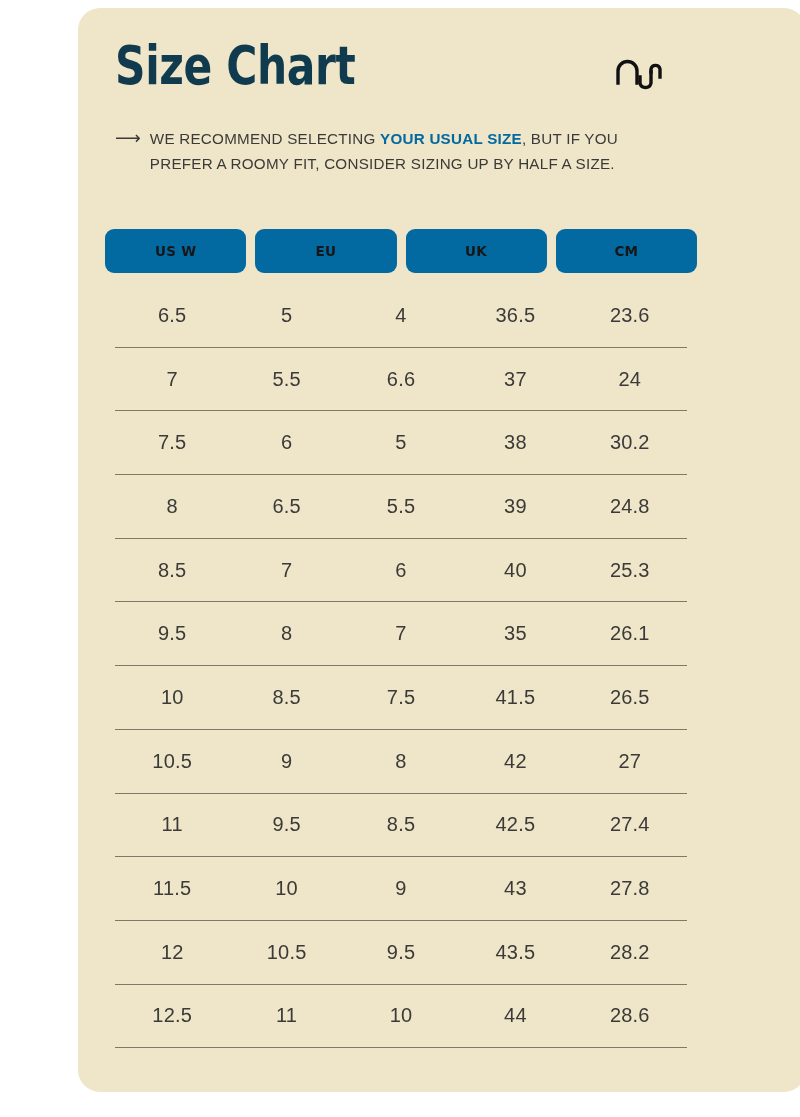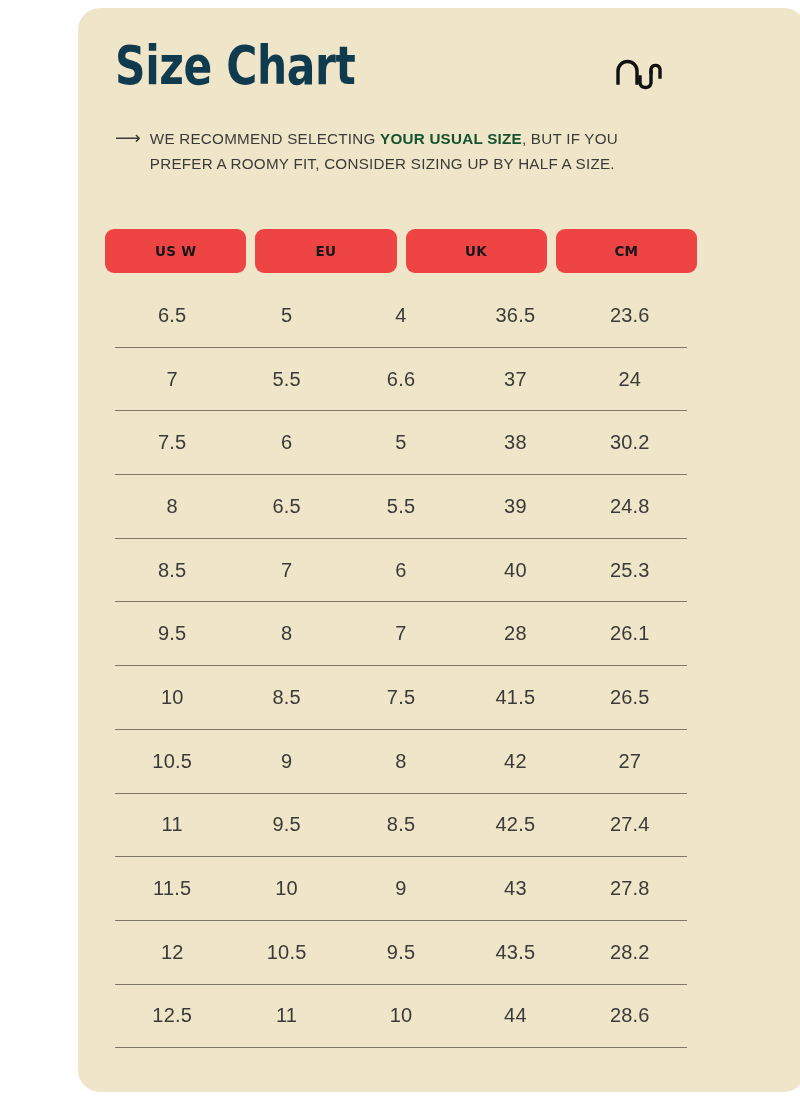--- a/index.html
+++ b/index.html
@@ -89,39 +89,39 @@
     font-family: "DejaVu Sans", sans-serif;
   }
 
   .subtitle {
     font-size: 15.2px;
     line-height: 25px;
     letter-spacing: 0.25px;
     color: #3a3a38;
     text-transform: uppercase;
   }
-  .subtitle .em { font-weight: 700; color: #14532d; }
+  .subtitle .em { font-weight: 700; color: #0369a1; }
 
   
   .size-table {
     position: absolute;
     left: 27px;
     top: 221px;
     width: 592px;
   }
 
   .thead {
     display: flex;
     gap: 9px;
   }
 
   .th {
     flex: 1 1 0;
     height: 44px;
-    background: #ef4444;
+    background: #0369a1;
     border-radius: 9px;
     display: flex;
     align-items: center;
     justify-content: center;
     font-size: 13.5px;
     font-weight: 700;
     letter-spacing: 0.3px;
     color: #17171a;
     font-family: "DejaVu Sans", sans-serif;
   }
@@ -208,21 +208,21 @@
             <div class="td">8.5</div>
             <div class="td">7</div>
             <div class="td">6</div>
             <div class="td">40</div>
             <div class="td">25.3</div>
           </div>
           <div class="trow">
             <div class="td">9.5</div>
             <div class="td">8</div>
             <div class="td">7</div>
-            <div class="td">28</div>
+            <div class="td">35</div>
             <div class="td">26.1</div>
           </div>
           <div class="trow">
             <div class="td">10</div>
             <div class="td">8.5</div>
             <div class="td">7.5</div>
             <div class="td">41.5</div>
             <div class="td">26.5</div>
           </div>
           <div class="trow">

